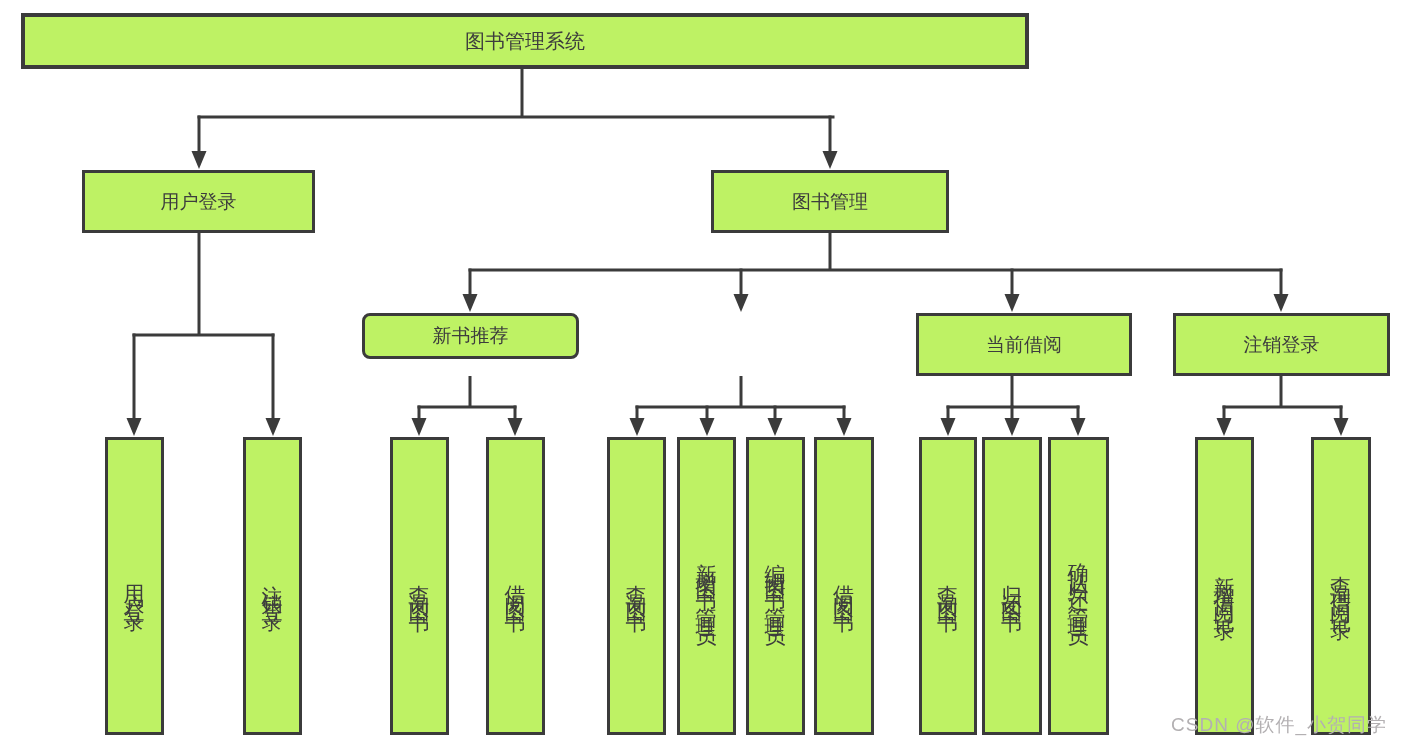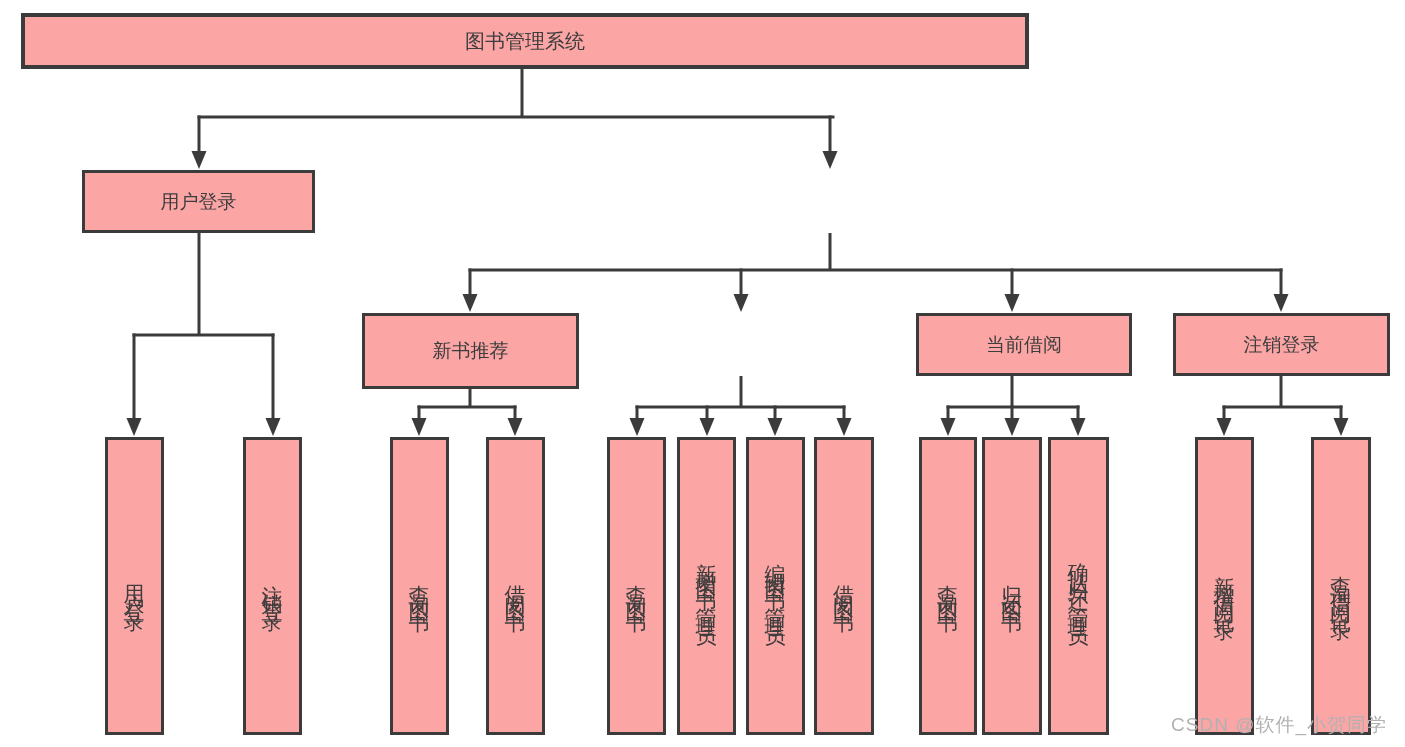--- a/index.html
+++ b/index.html
@@ -14,21 +14,21 @@
     width:1405px;
     height:747px;
     background:var(--bg);
     overflow:hidden;
     font-family:"Liberation Sans","DejaVu Sans",sans-serif;
   }
   .wires{position:absolute;left:0;top:0;z-index:1;}
   .box{
     position:absolute;
     box-sizing:border-box;
-    background:#fca5a5;
+    background:#bef264;
     border:3px solid var(--line);
     display:flex;
     align-items:center;
     justify-content:center;
     z-index:2;
   }
   .box .label{
     color:var(--text);
     white-space:nowrap;
   }
@@ -128,22 +128,25 @@
     </g>
   </svg>
 
   <div class="box root-box" style="left:21px;top:13px;width:1008px;height:56px;">
     <span class="label">图书管理系统</span>
   </div>
 
   <div class="box mid-box" style="left:82px;top:170px;width:233px;height:63px;">
     <span class="label">用户登录</span>
   </div>
-
-  <div class="box mid-box" style="left:362px;top:313px;width:217px;height:76px;">
+  <div class="box mid-box" style="left:711px;top:170px;width:238px;height:63px;">
+    <span class="label">图书管理</span>
+  </div>
+
+  <div class="box mid-box" style="left:362px;top:313px;width:217px;height:46px;border-radius:8px;">
     <span class="label">新书推荐</span>
   </div>
   <div class="box mid-box" style="left:904px;top:313px;width:216px;height:63px;margin-left:12px;">
     <span class="label">当前借阅</span>
   </div>
   <div class="box mid-box" style="left:1173px;top:313px;width:217px;height:63px;">
     <span class="label">注销登录</span>
   </div>
 
   <div class="box leaf" style="left:105px;top:437px;width:59px;height:298px;">

